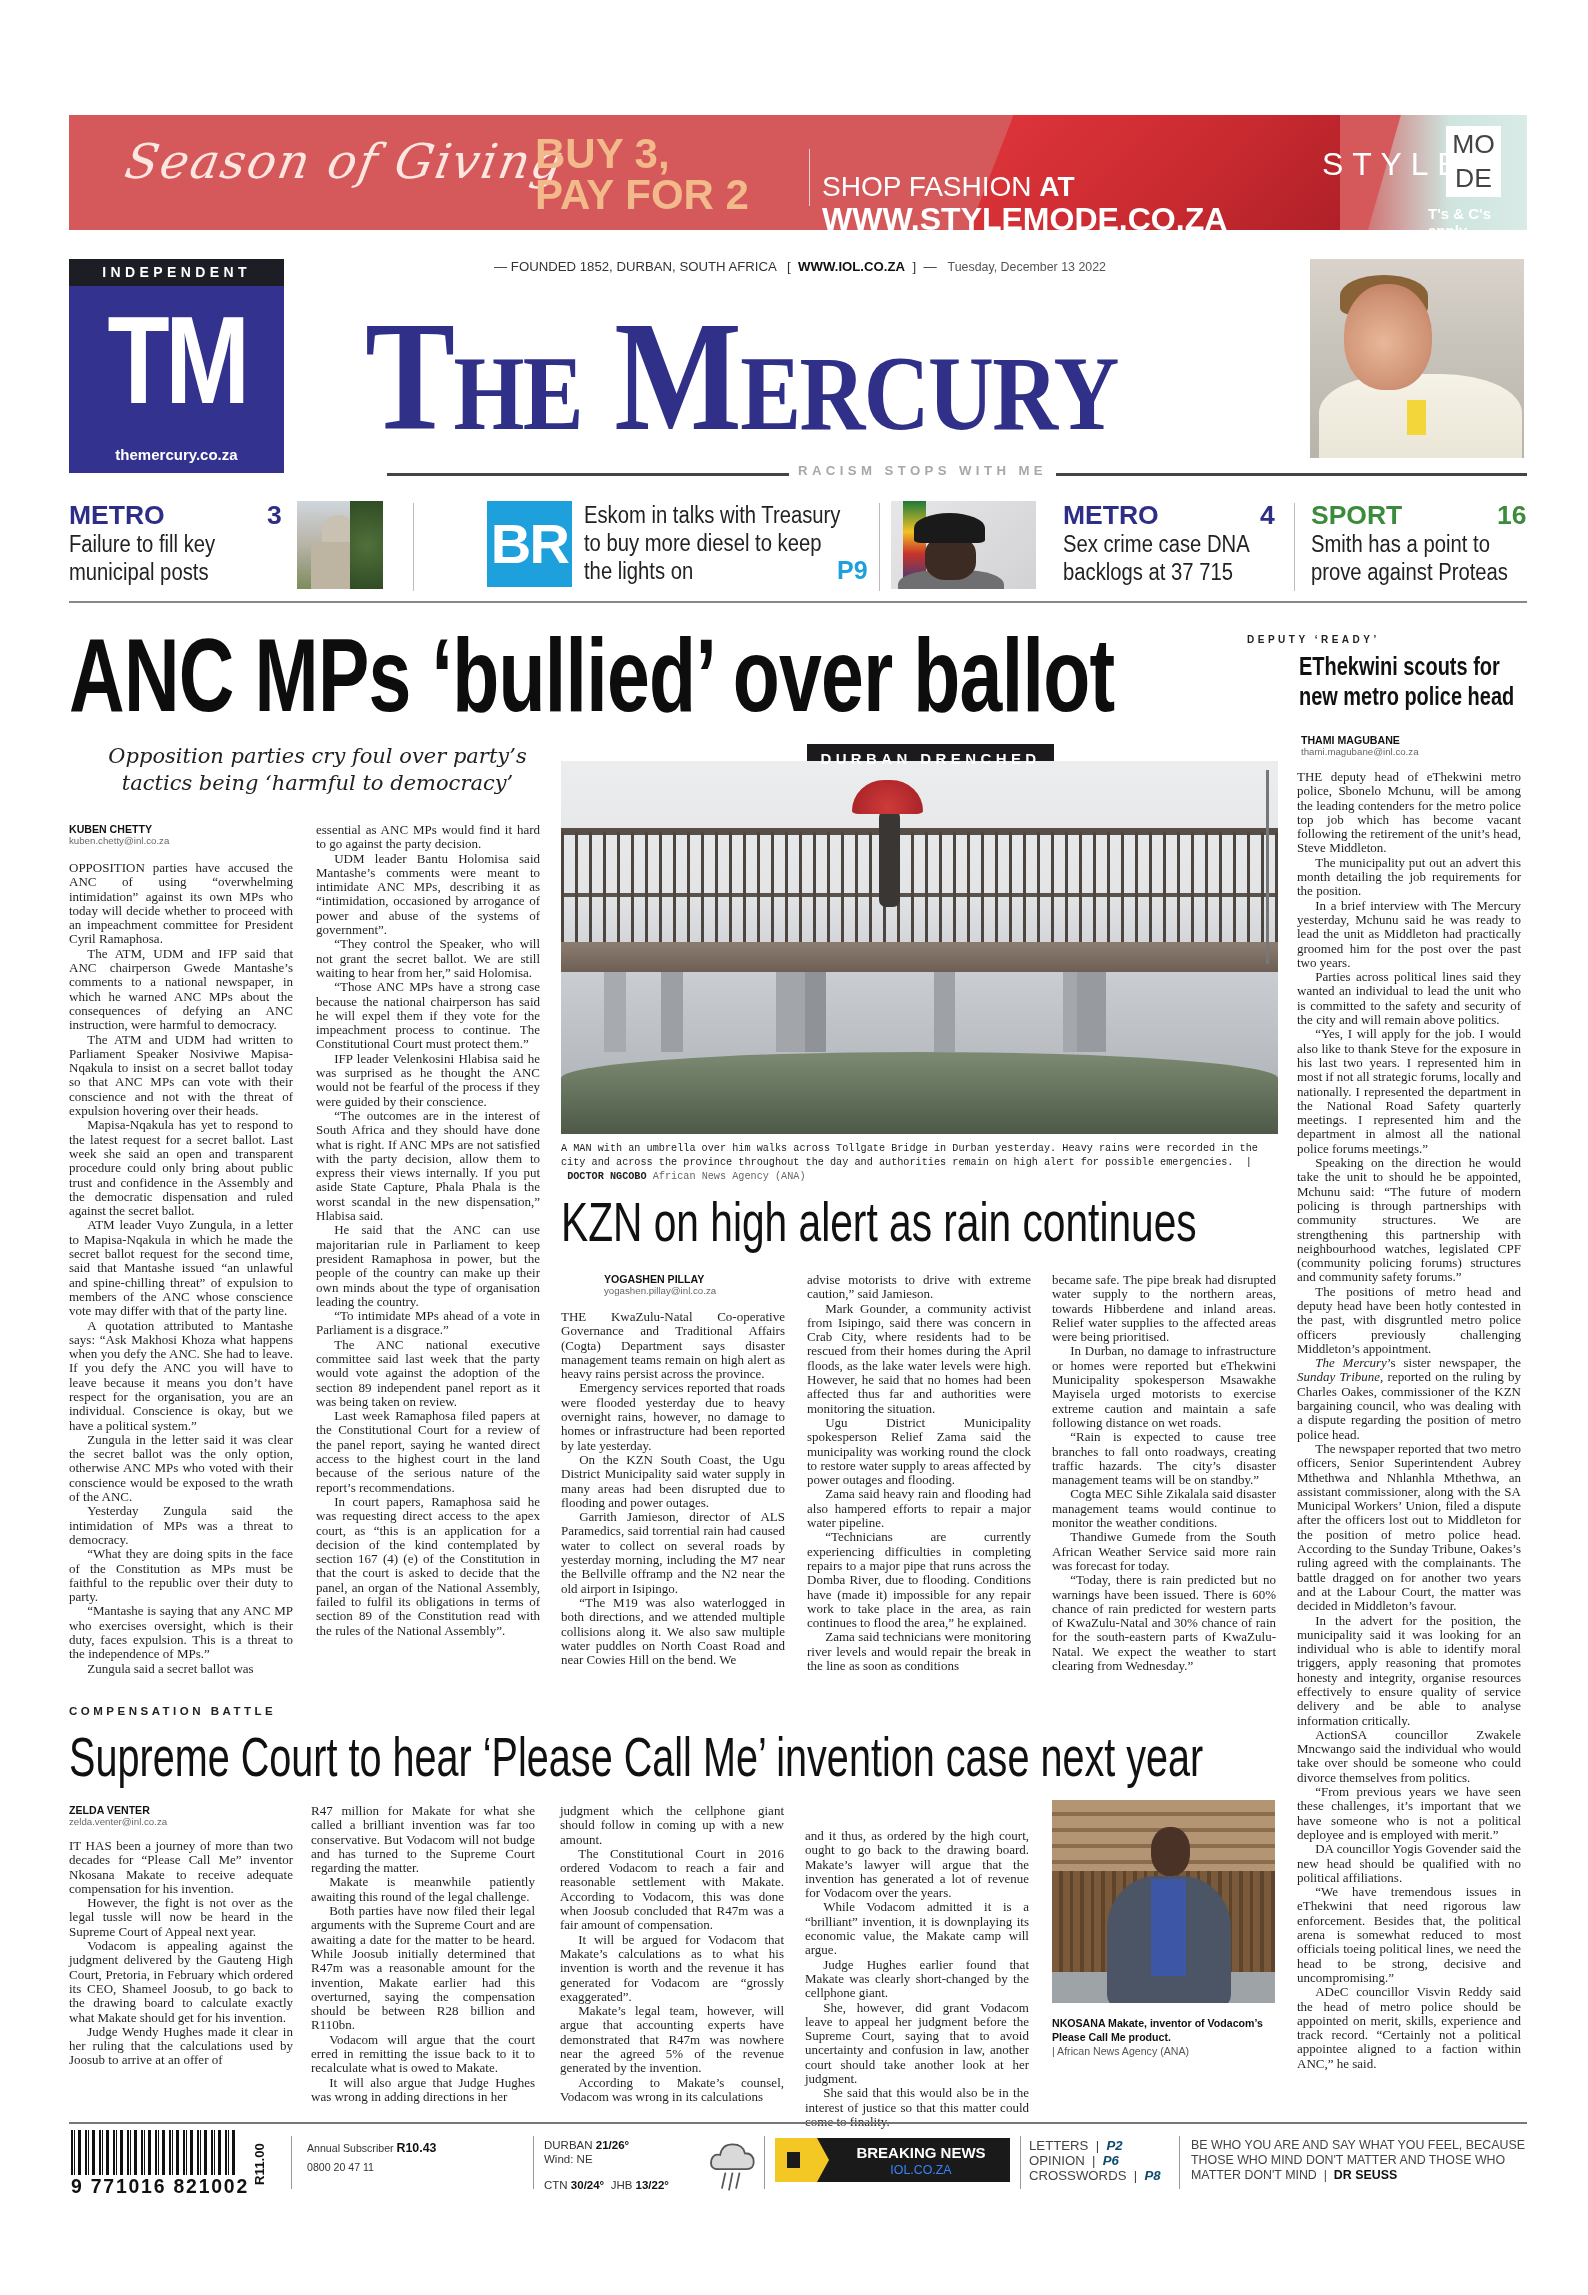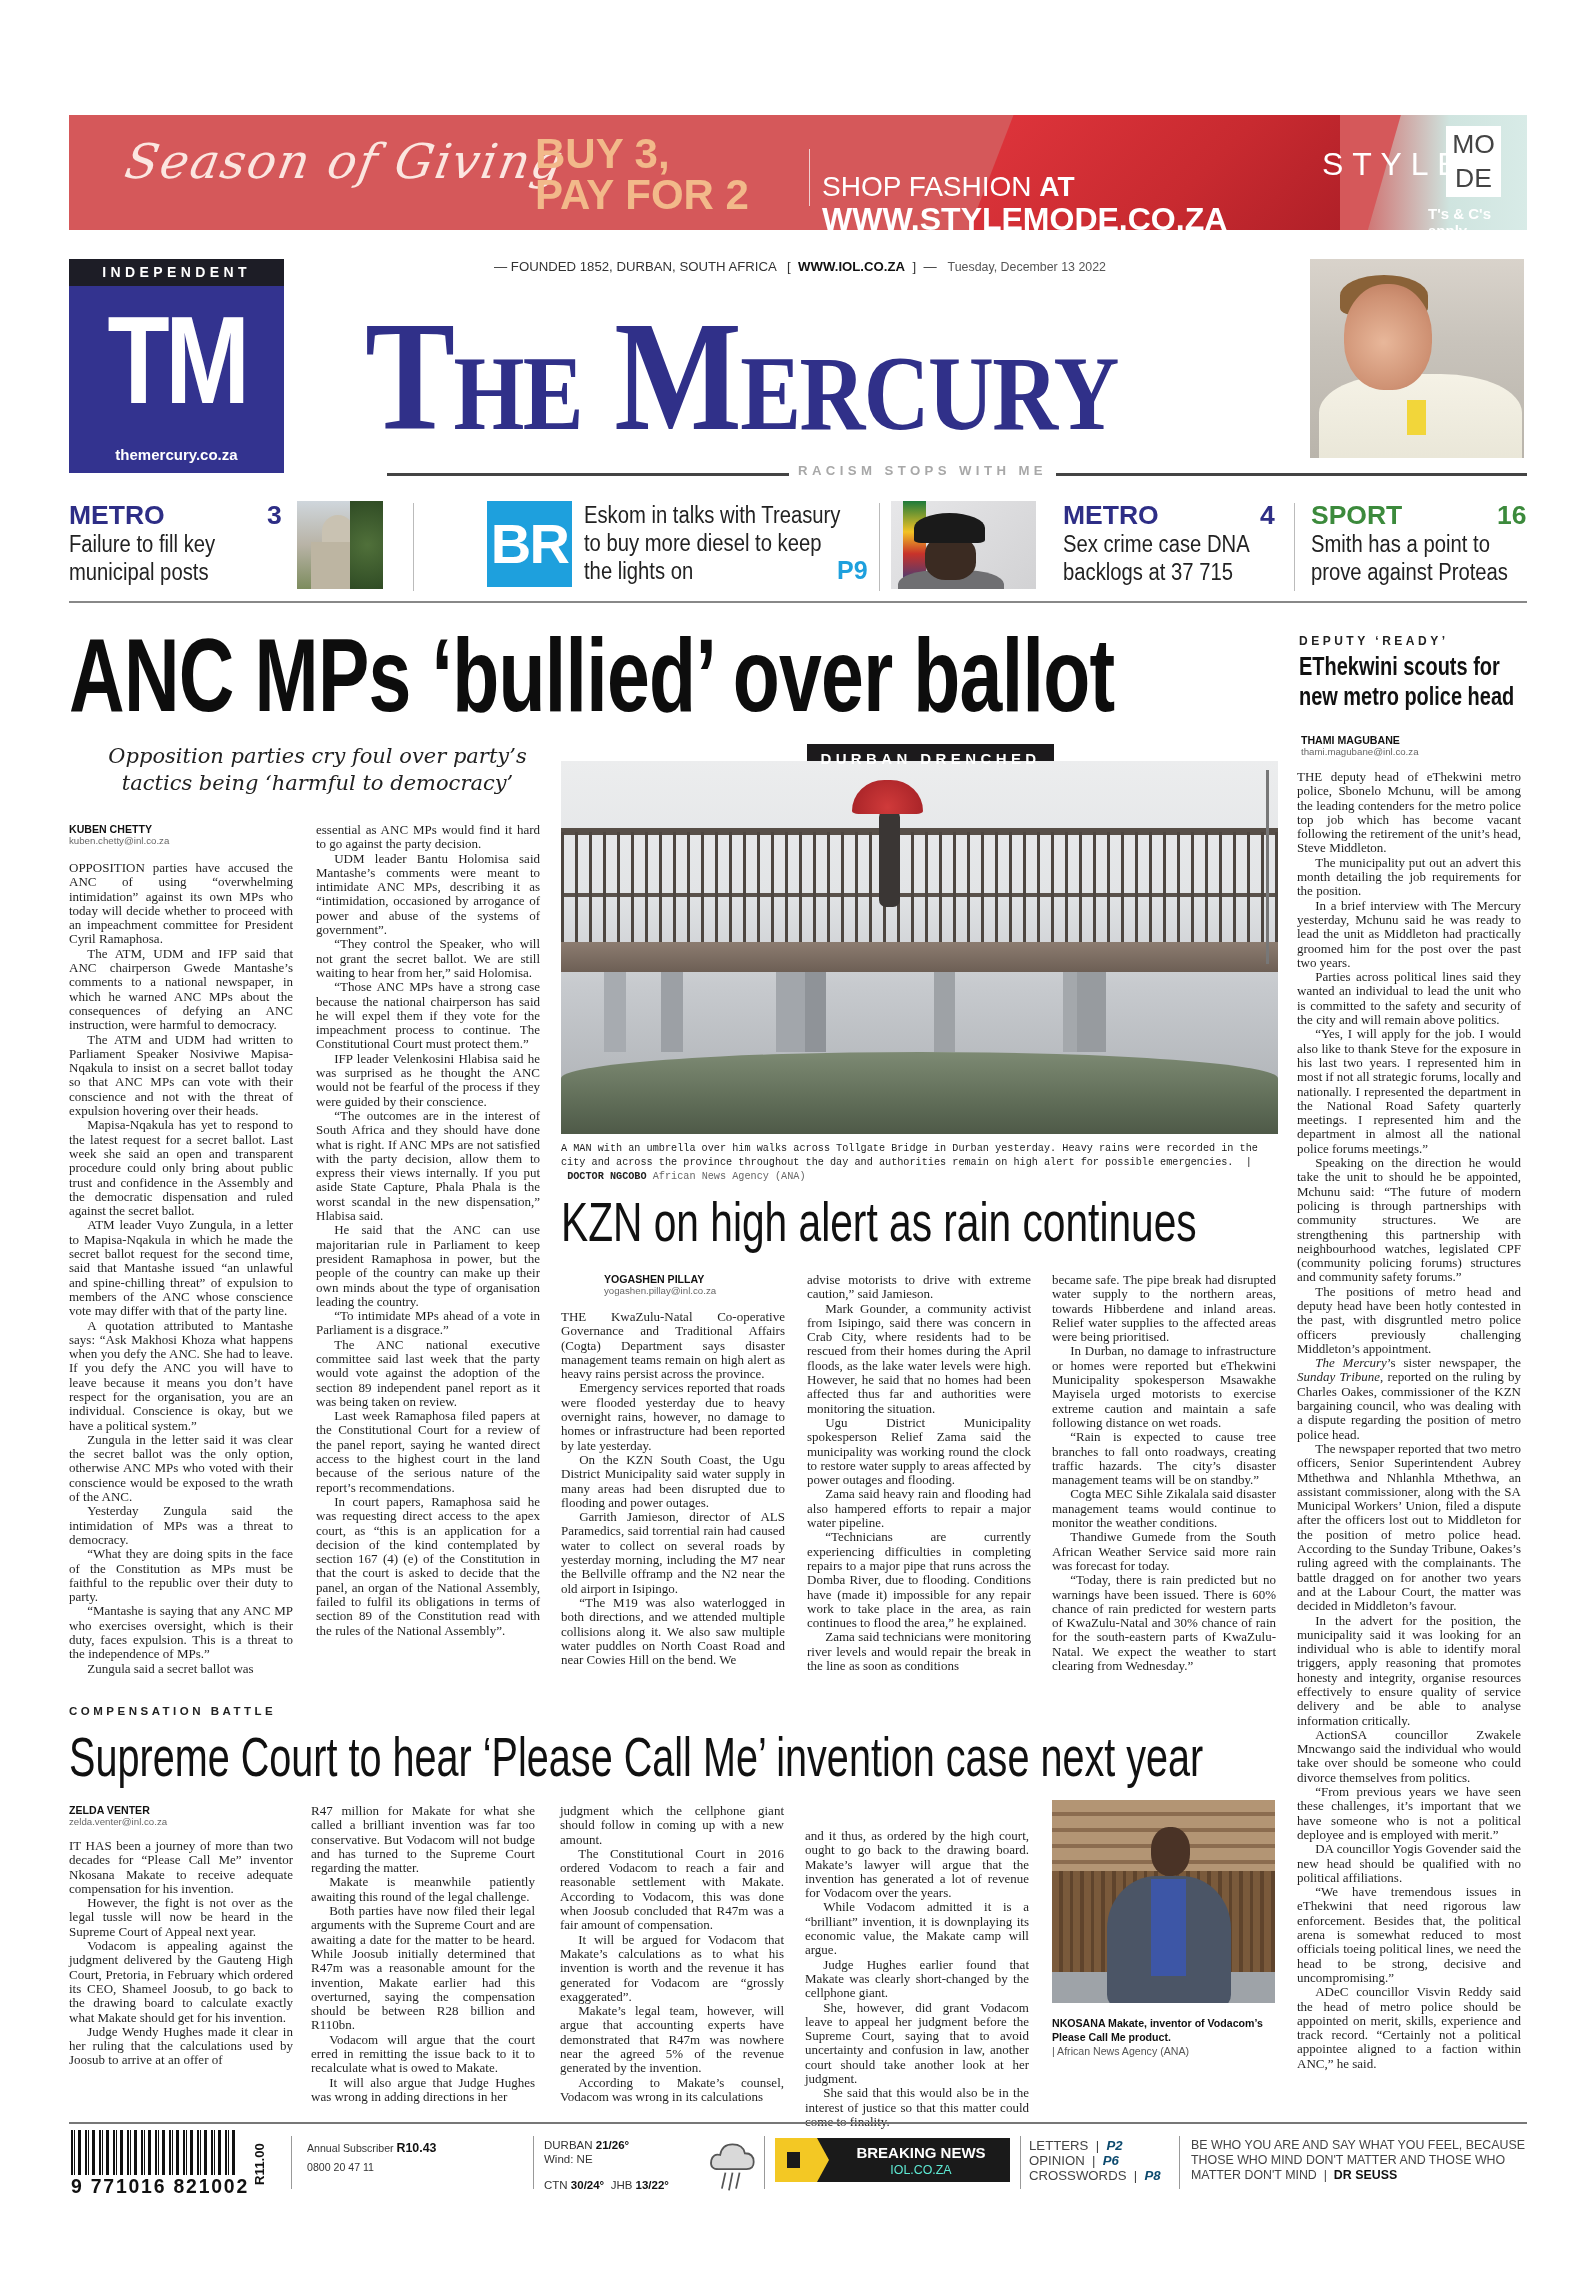--- a/index.html
+++ b/index.html
@@ -107,21 +107,21 @@
   #rain-caption b { font-weight: 700; }
   #rain-caption .agency { color: #666; }
 
   #kzn-headline { left: 561px; top: 1193px; font-family: "Liberation Sans", sans-serif; font-size: 55px; line-height: 58px; color: #111; white-space: nowrap; transform: scaleX(0.74); transform-origin: left top; }
   #kzn-byline { left: 561px; top: 1273px; margin-left: 43px; }
   #kzn-col1 { left: 561px; top: 1310px; width: 224px; }
   #kzn-col2 { left: 807px; top: 1273px; width: 224px; }
   #kzn-col3 { left: 1052px; top: 1273px; width: 224px; }
 
   
-  #deputy-kicker { left: 1299px; top: 634px; font-family: "Liberation Sans", sans-serif; font-size: 12px; letter-spacing: 3.5px; color: #222; font-weight: 700; }
+  #deputy-kicker { left: 1247px; top: 634px; font-family: "Liberation Sans", sans-serif; font-size: 10px; letter-spacing: 3.5px; color: #222; font-weight: 700; }
   #deputy-headline { left: 1299px; top: 651px; font-family: "Liberation Sans", sans-serif; font-weight: 700; font-size: 25.6px; line-height: 30px; color: #111; white-space: nowrap; transform: scaleX(0.78); transform-origin: left top; }
   #deputy-byline { left: 1301px; top: 734px; }
   #deputy-col { left: 1297px; top: 770px; width: 224px; }
 
   
   #comp-kicker { left: 69px; top: 1705px; font-family: "Liberation Sans", sans-serif; font-size: 11.5px; letter-spacing: 3.5px; font-weight: 700; color: #222; }
   #comp-headline { left: 69px; top: 1728px; font-family: "Liberation Sans", sans-serif; font-size: 55px; line-height: 58px; color: #111; white-space: nowrap; transform: scaleX(0.72); transform-origin: left top; }
   #comp-byline { left: 69px; top: 1804px; }
   #comp-col1 { left: 69px; top: 1839px; width: 224px; }
   #comp-col2 { left: 311px; top: 1804px; width: 224px; }
@@ -148,21 +148,21 @@
   #subscriber b { font-size: 12.4px; color: #111; }
   #weather { left: 544px; top: 2138px; font-family: "Liberation Sans", sans-serif; font-size: 11.5px; color: #333; line-height: 14px; }
   #weather b { color: #111; }
   #weather .ctn { margin-top: 12.4px; display:block; }
   #weather-icon { left: 706px; top: 2139px; width: 53px; height: 55px; }
   #breaking { left: 775px; top: 2138px; width: 235px; height: 44px; background: #1a1a1a; }
   #breaking .yellow { position:absolute; left:0; top:0; width: 42px; height: 44px; background: #f3c824; }
   #breaking .chev { position:absolute; left: 42px; top: 0; width: 0; height: 0; border-top: 22px solid transparent; border-bottom: 22px solid transparent; border-left: 12.4px solid #f3c824; }
   #breaking .sq { position:absolute; left: 12.4px; top: 14px; width: 12.4px; height: 16px; background: #1a1a1a; }
   #breaking .t1 { position:absolute; left: 62px; top: 6.2px; width: 168px; text-align:center; color:#fff; font-family:"Liberation Sans",sans-serif; font-weight:700; font-size:15px; }
-  #breaking .t2 { position:absolute; left: 62px; top: 25px; width: 168px; text-align:center; color:#5eead4; font-family:"Liberation Sans",sans-serif; font-size:12.4px; }
+  #breaking .t2 { position:absolute; left: 62px; top: 25px; width: 168px; text-align:center; color:#3b82f6; font-family:"Liberation Sans",sans-serif; font-size:12.4px; }
   #index { left: 1029px; top: 2138px; font-family: "Liberation Sans", sans-serif; font-size: 13.2px; color: #444; line-height: 15px; }
   #index b { color: #0c4a6e; font-style: italic; }
   #quote { left: 1191px; top: 2138px; width: 335px; font-family: "Liberation Sans", sans-serif; font-size: 12.4px; color: #444; line-height: 15px; }
   #quote b { color: #111; }
 </style>
 </head>
 <body>
 
 <div id="ad" class="abs">
   <div class="shade"></div>

